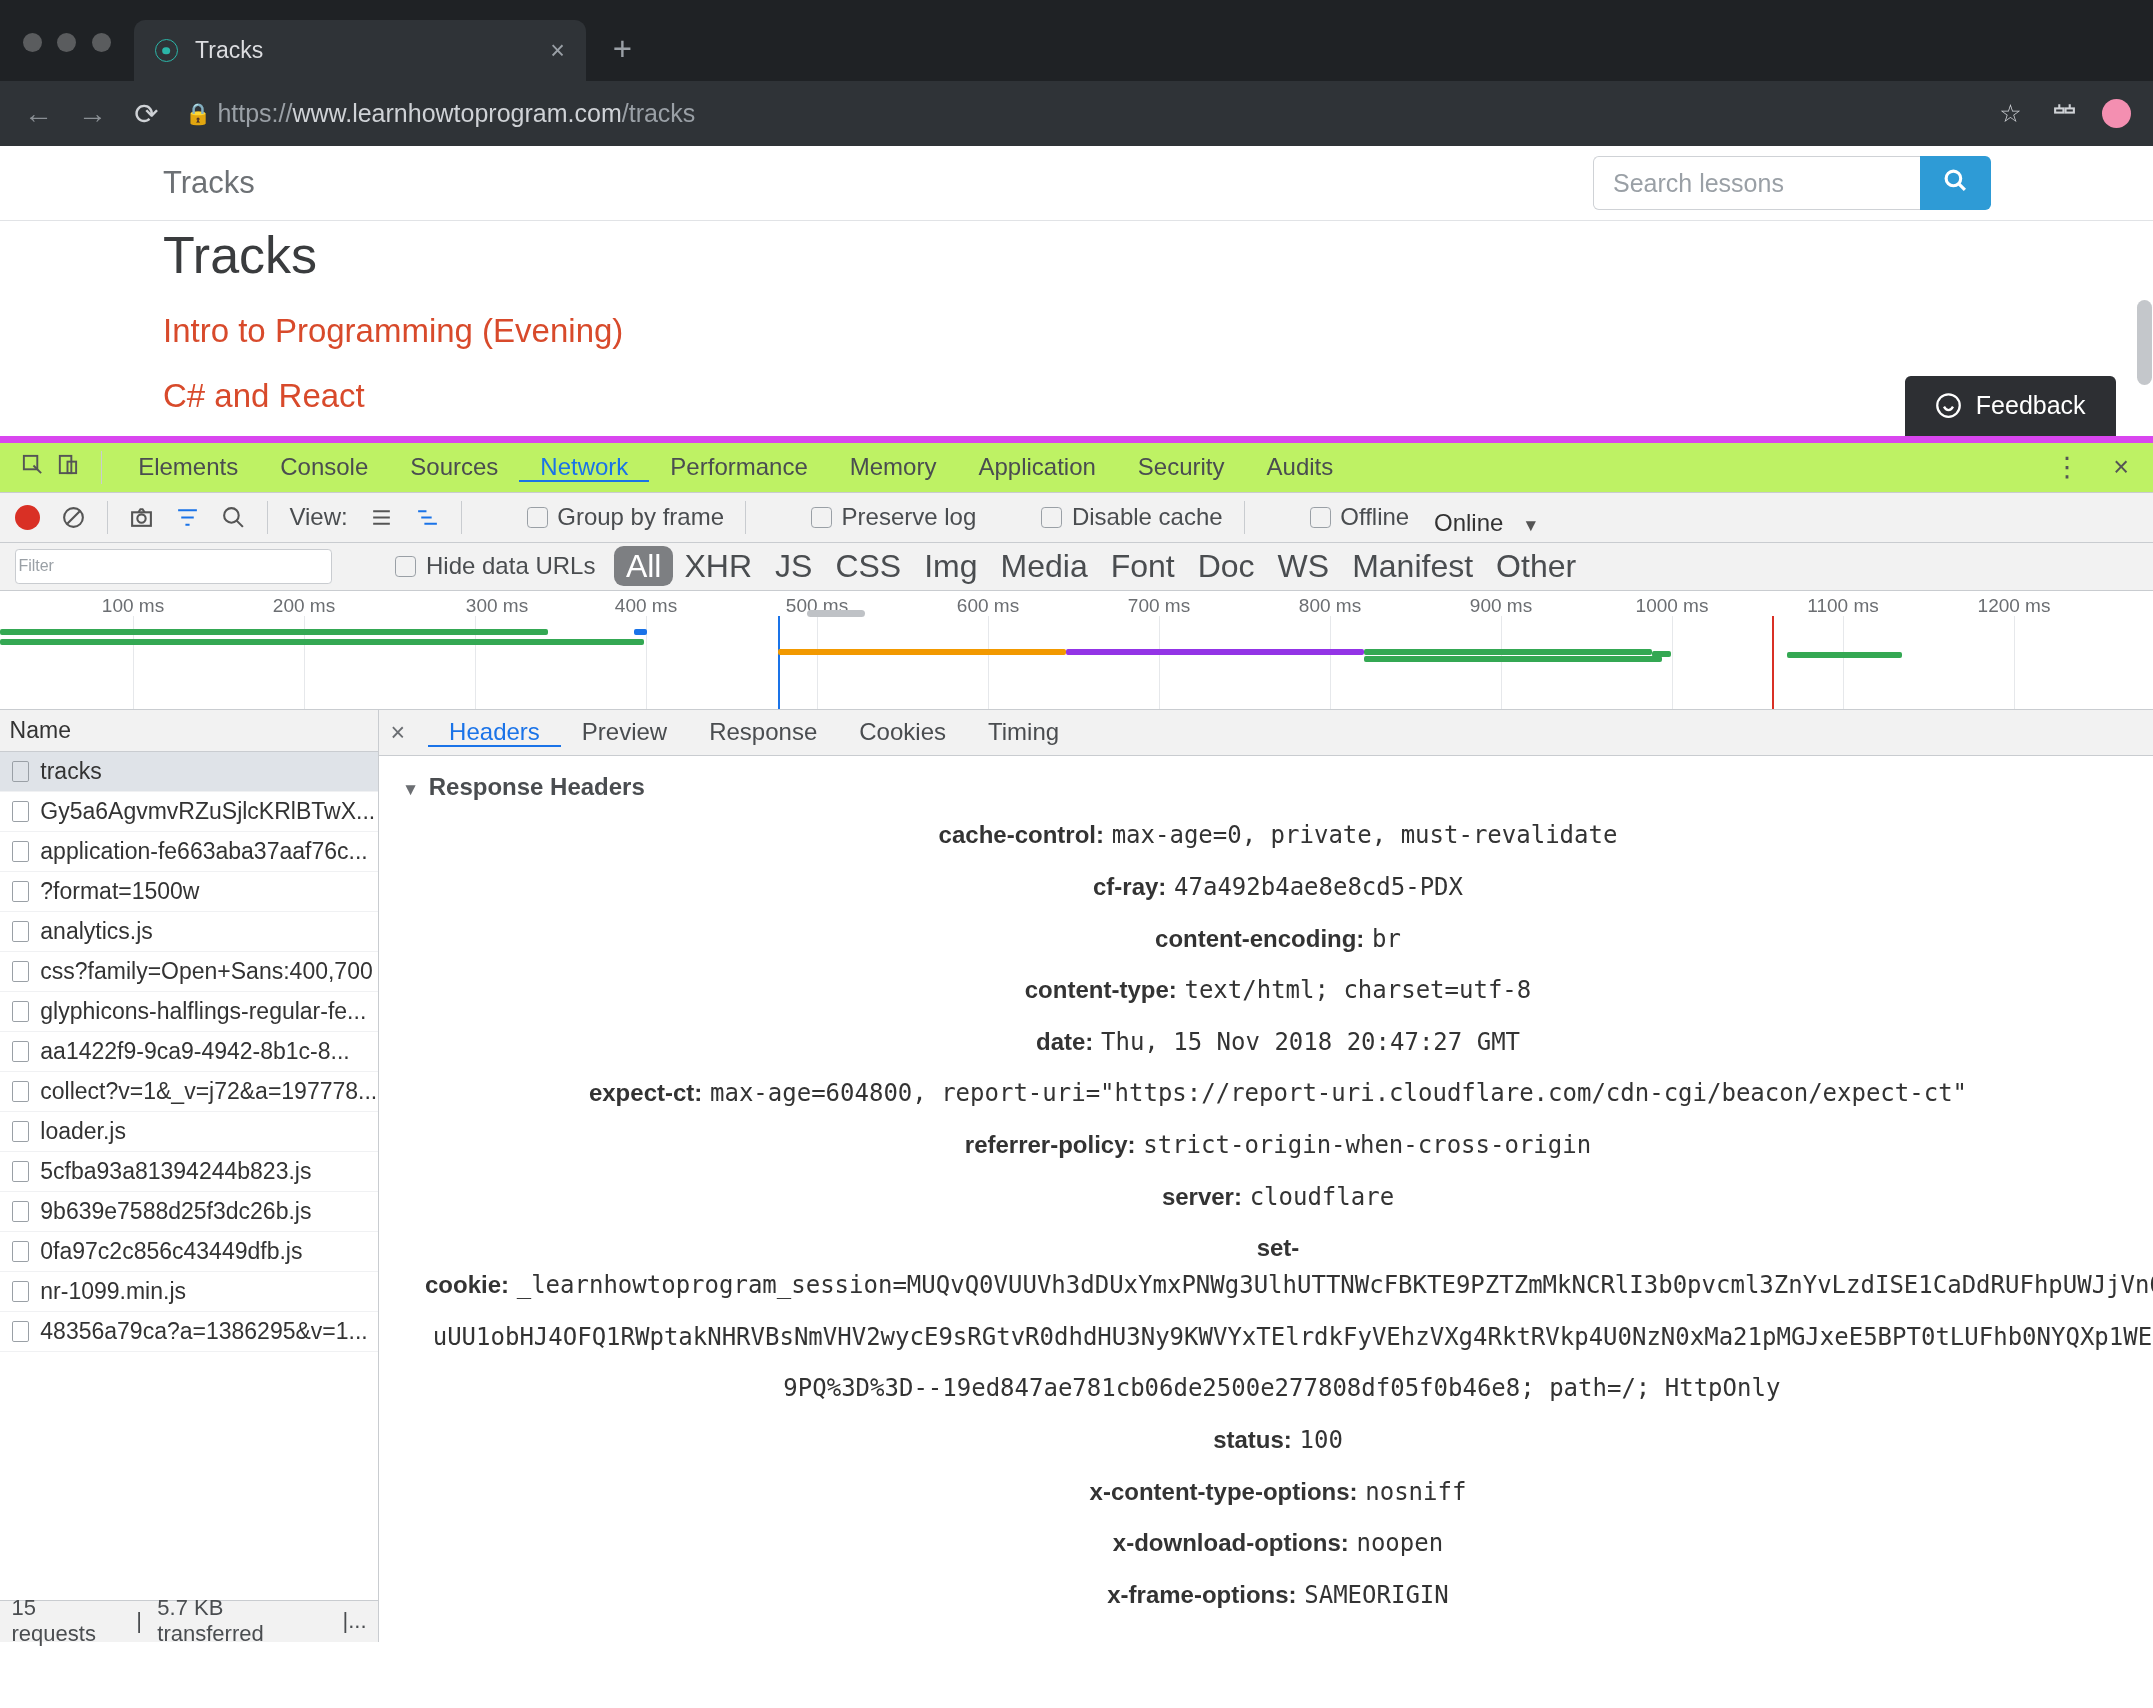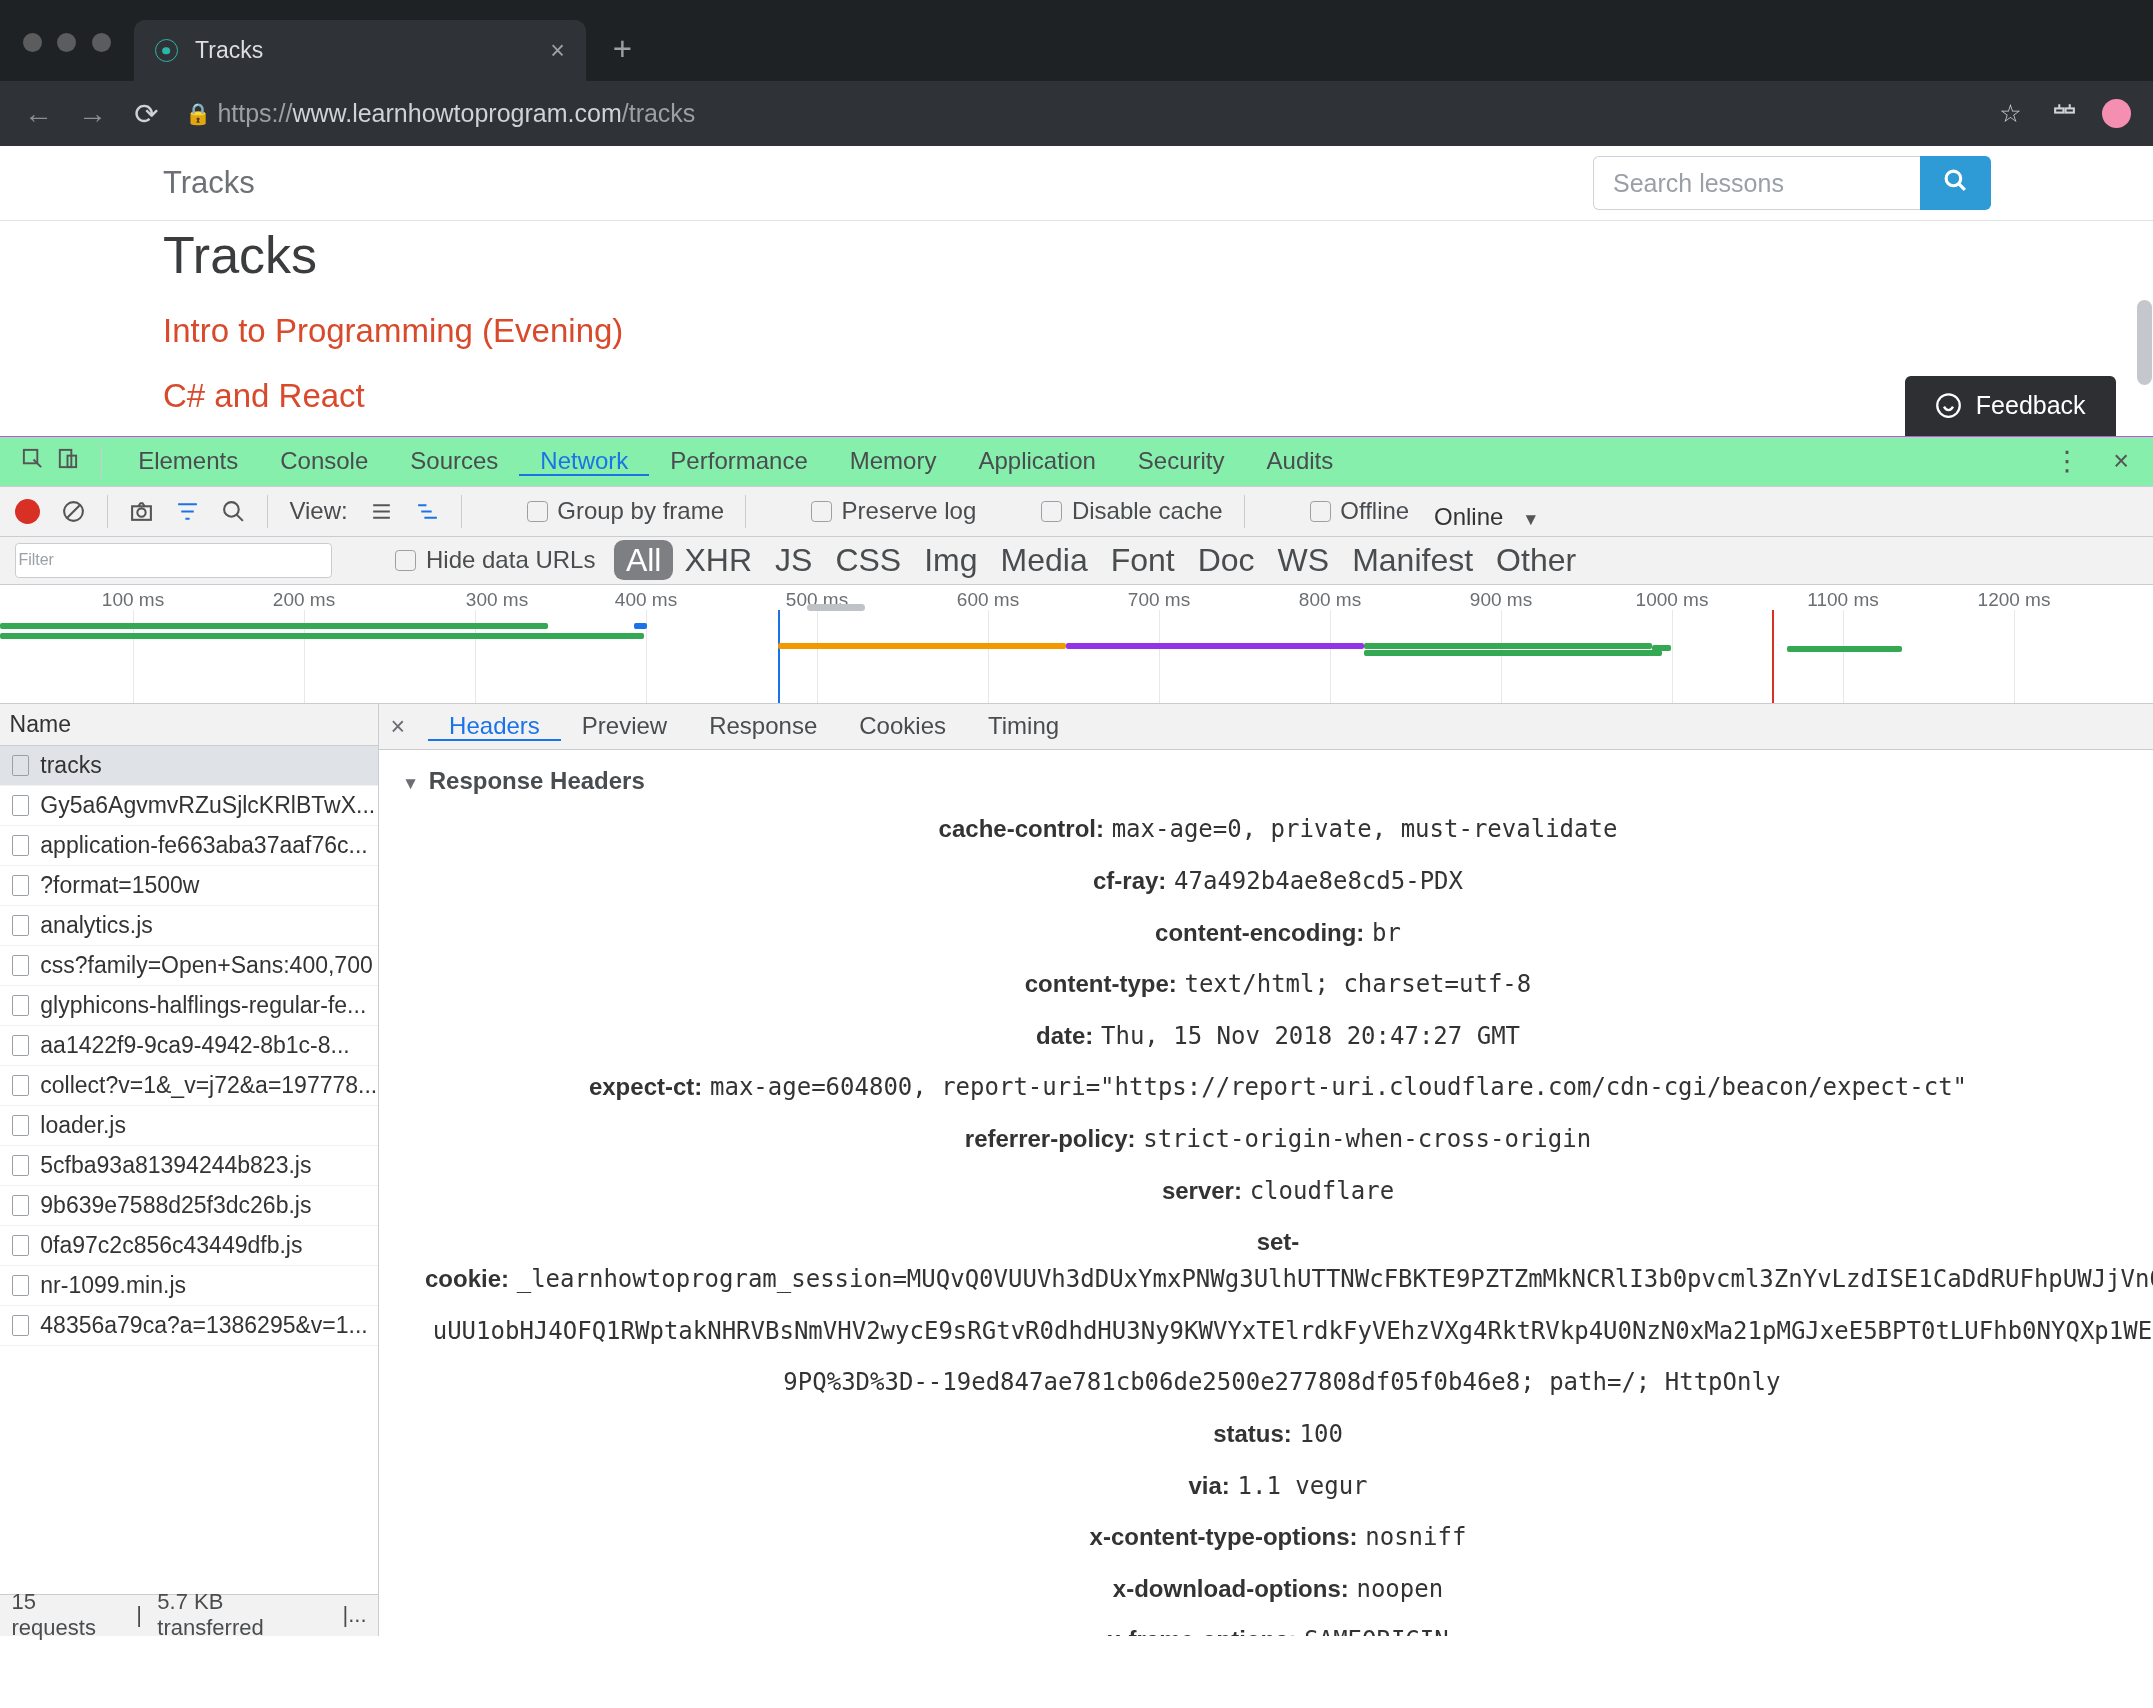--- a/index.html
+++ b/index.html
@@ -31,21 +31,21 @@
 .search-input{width:327px;height:54px;border:1px solid #cfd2d6;border-right:none;border-radius:5.8px 0 0 5.8px;font-size:25px;color:#333;padding:0 19px;}
 .search-input::placeholder{color:#9aa0a6;}
 .search-btn{width:71px;height:54px;border:none;border-radius:0 5.8px 5.8px 0;background:#2e9bd6;color:#fff;font-size:25px;cursor:pointer;}
 .page-body{padding:0 163px;position:relative;height:211px;}
 .h1{font-size:52px;color:#3a3c3e;font-weight:400;margin-top:3.8px;}
 .track-link{display:block;font-size:33px;color:#d84a2b;margin-top:27px;cursor:pointer;}
 .feedback{position:absolute;right:38px;bottom:0;background:#2d2f33;color:#fff;border-radius:5.8px 5.8px 0 0;height:60px;width:211px;display:flex;align-items:center;justify-content:center;font-size:25px;cursor:pointer;gap:13.4px;}
 .feedback svg{width:27px;height:27px;}
 
 
-.devtools{border-top:1px solid #d946ef;background:#86efac;}
+.devtools{border-top:7px solid #d946ef;background:#bef264;}
 .dt-tabs{height:50px;display:flex;align-items:center;border-bottom:1px solid #c9ccd0;padding:0 15.4px;font-size:24px;color:#4a4d50;}
 .dt-tabs .icn{width:35px;text-align:center;font-size:23px;cursor:pointer;color:#555;}
 .dt-tabs .sep{width:1px;height:33px;background:#c9ccd0;margin:0 15.4px;}
 .dt-tabs .tabi{padding:0 21px;height:50px;line-height:50px;cursor:pointer;}
 .dt-tabs .tabi.active{color:#1a73e8;border-bottom:2.9px solid #1a73e8;}
 .dt-tabs .right{margin-left:auto;display:flex;align-items:center;}
 .dt-tabs .right .icn{font-size:27px;margin-left:19px;}
 
 .dt-toolbar{height:50px;display:flex;align-items:center;border-bottom:1px solid #c9ccd0;padding:0 15.4px;font-size:24px;color:#4a4d50;gap:21px;background:#f2f2f2;}
 .rec{width:25px;height:25px;border-radius:50%;background:#d93025;cursor:pointer;}
@@ -380,21 +380,20 @@
             <div class="hdr-row"><b>content-encoding:</b><span class="mono">br</span></div>
             <div class="hdr-row"><b>content-type:</b><span class="mono">text/html; charset=utf-8</span></div>
             <div class="hdr-row"><b>date:</b><span class="mono">Thu, 15 Nov 2018 20:47:27 GMT</span></div>
             <div class="hdr-row"><b>expect-ct:</b><span class="mono">max-age=604800, report-uri="https://report-uri.cloudflare.com/cdn-cgi/beacon/expect-ct"</span></div>
             <div class="hdr-row"><b>referrer-policy:</b><span class="mono">strict-origin-when-cross-origin</span></div>
             <div class="hdr-row"><b>server:</b><span class="mono">cloudflare</span></div>
             <div class="hdr-row"><b>set-cookie:</b><span class="mono">_learnhowtoprogram_session=MUQvQ0VUUVh3dDUxYmxPNWg3UlhUTTNWcFBKTE9PZTZmMkNCRlI3b0pvcml3ZnYvLzdISE1CaDdRUFhpUWJjVnQ1WENrWWIzW</span></div>
             <div class="hdr-row"><span class="mono">uUU1obHJ4OFQ1RWptakNHRVBsNmVHV2wycE9sRGtvR0dhdHU3Ny9KWVYxTElrdkFyVEhzVXg4RktRVkp4U0NzN0xMa21pMGJxeE5BPT0tLUFhb0NYQXp1WEM0SGU0Lytla0JWU</span></div>
             <div class="hdr-row"><span class="mono">9PQ%3D%3D--19ed847ae781cb06de2500e277808df05f0b46e8; path=/; HttpOnly</span></div>
             <div class="hdr-row"><b>status:</b><span class="mono">100</span></div>
-            <div class="hdr-row"><b>via:</b><span class="mono">1.1 vegur</span></div>
             <div class="hdr-row"><b>x-content-type-options:</b><span class="mono">nosniff</span></div>
             <div class="hdr-row"><b>x-download-options:</b><span class="mono">noopen</span></div>
             <div class="hdr-row"><b>x-frame-options:</b><span class="mono">SAMEORIGIN</span></div>
           </div>
       </div>
     </div>
   </div>
 </div>
 
 

